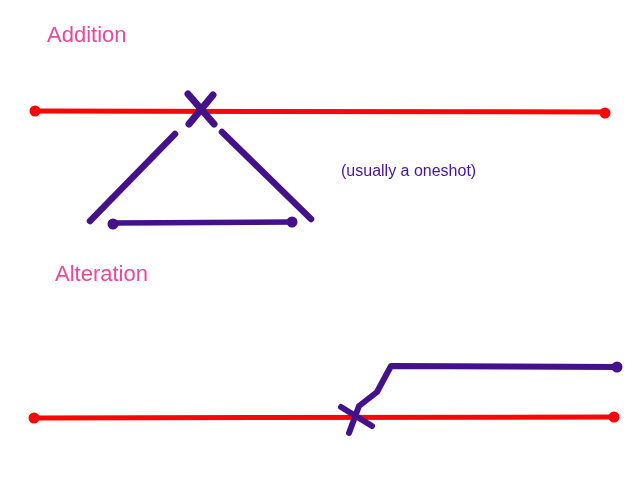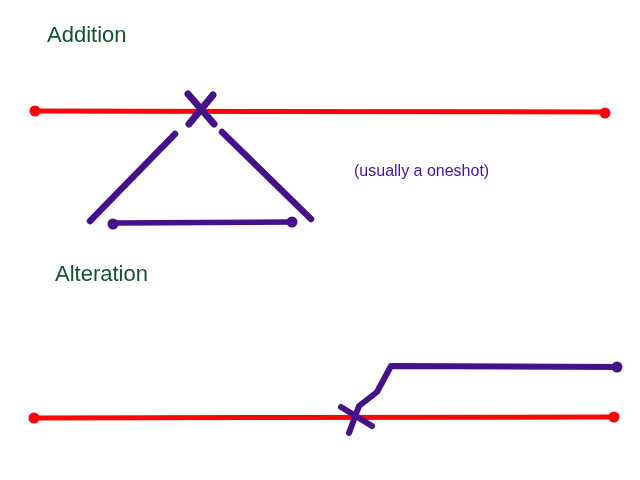--- a/index.html
+++ b/index.html
@@ -21,34 +21,33 @@
     top: 0;
   }
   .drawing * {
     stroke-linecap: round;
     stroke-linejoin: round;
   }
   .section-title {
     position: absolute;
     font-size: 22px;
     line-height: 1.1;
-    color: #14532d;
+    color: #ec4899;
     white-space: nowrap;
   }
   .title-addition   { left: 47px; top: 23px; }
   .title-alteration { left: 55px; top: 262px; }
   .annotation {
     position: absolute;
     left: 341px;
     top: 161px;
     font-size: 16px;
     line-height: 1.2;
     color: #4a10a0;
     white-space: nowrap;
-    margin-left: 13px;
   }
 </style>
 </head>
 <body>
 
 <div class="canvas">
 
   <svg class="drawing" width="640" height="480" viewBox="0 0 640 480">
 
     <g>

